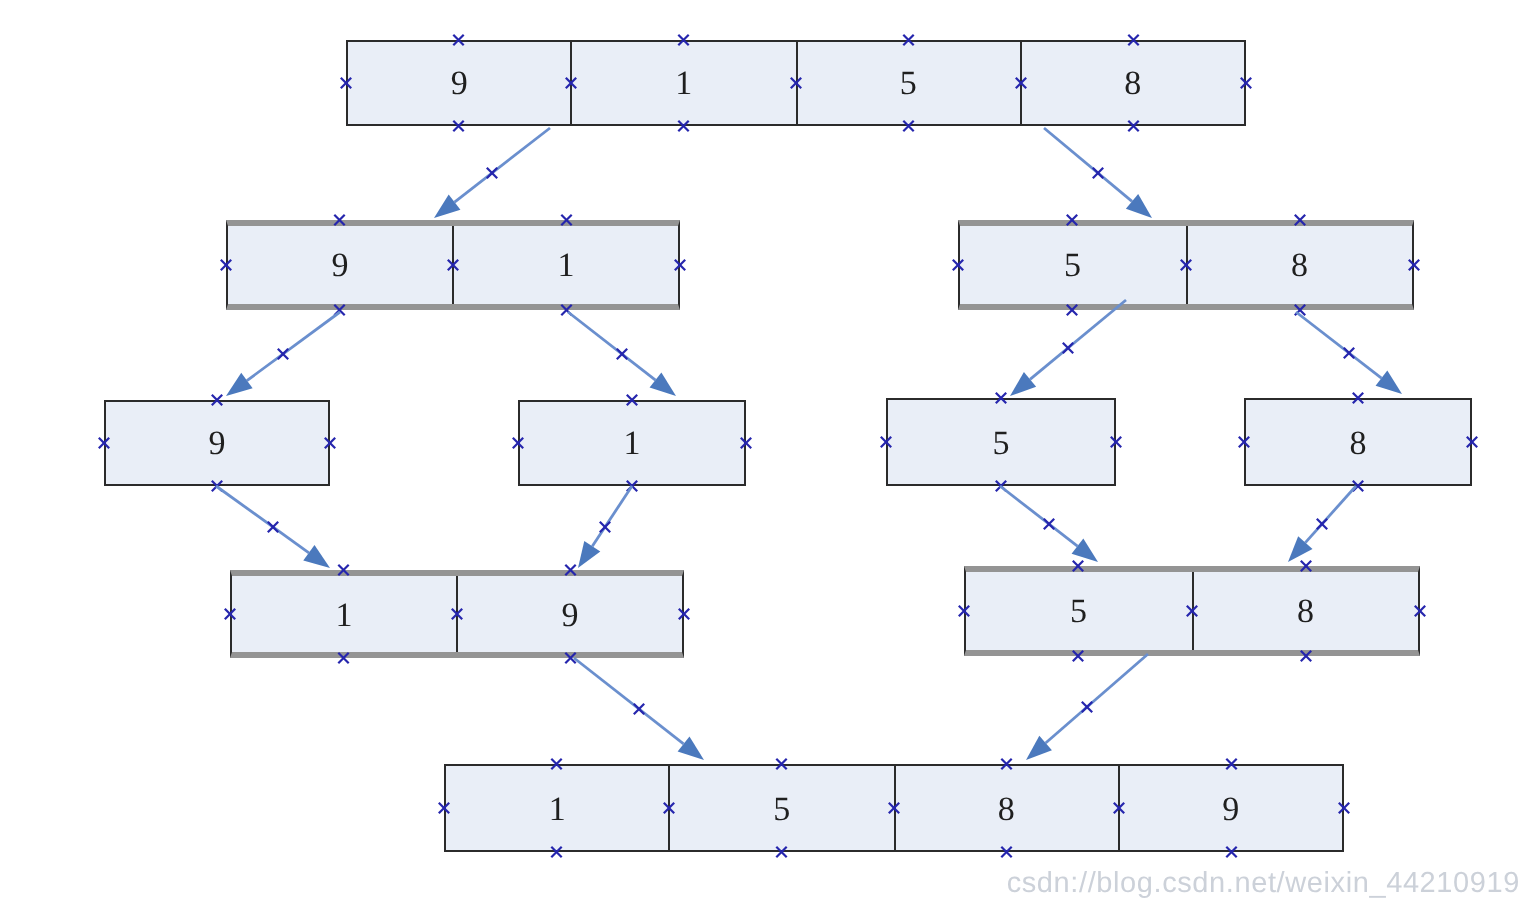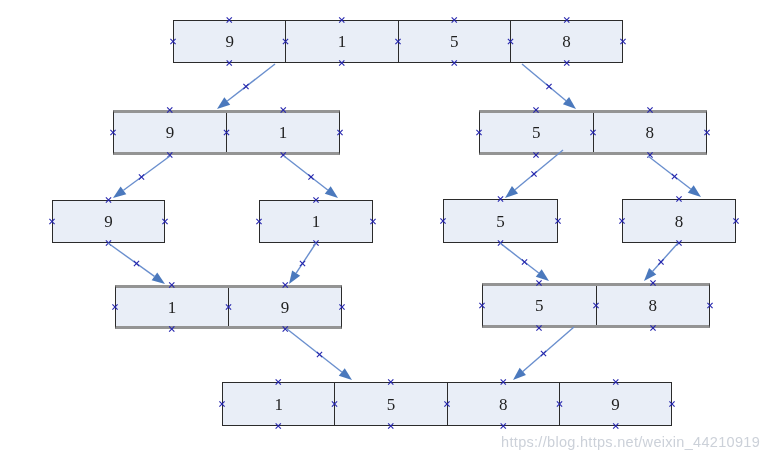--- a/index.html
+++ b/index.html
@@ -370,14 +370,14 @@
         <line x1="316.9" y1="351.9" x2="322.1" y2="357.1" stroke="#2525ad" stroke-width="1.1"></line>
         <line x1="316.9" y1="357.1" x2="322.1" y2="351.9" stroke="#2525ad" stroke-width="1.1"></line>
       </g>
       <g>
         <line x1="574" y1="327" x2="522.8133343667465" y2="371.4736603043022" stroke="#6a8fce" stroke-width="1.4"></line>
         <polygon points="513,380 519.6651474021812,367.85027530734965 525.9615213313118,375.09704530125475" fill="#4b79bd"></polygon>
         <line x1="540.9" y1="350.9" x2="546.1" y2="356.1" stroke="#2525ad" stroke-width="1.1"></line>
         <line x1="540.9" y1="356.1" x2="546.1" y2="350.9" stroke="#2525ad" stroke-width="1.1"></line>
       </g>
     </svg>
-  <div class="watermark">https://blog.https.net/weixin_44210919</div>
+  <div class="watermark">csdn://blog.csdn.net/weixin_44210919</div>
 </div>
 
 </body></html>

